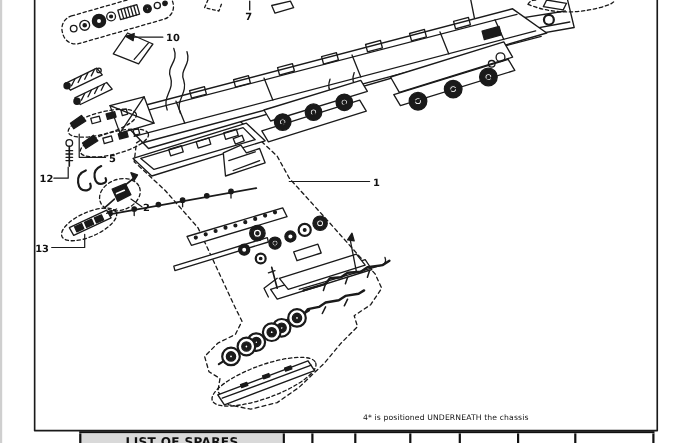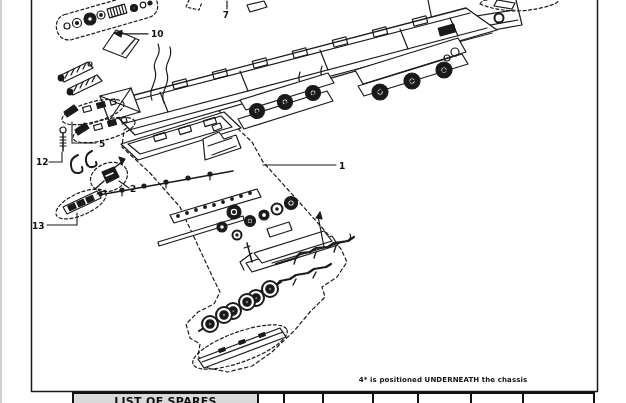--- a/index.html
+++ b/index.html
@@ -1,21 +1,21 @@
 <!DOCTYPE html>
 <html><head>
 <meta charset="utf-8">
 <style>
   html,body{margin:0;padding:0;}
   .page{position:relative;width:626px;height:403px;background:#ffffff;overflow:hidden;
         font-family:"DejaVu Sans",sans-serif;}
   .screen-edge{position:absolute;left:0;top:0;width:2px;height:403px;background:#cfcfcf;}
   .art{position:absolute;left:0;top:0;}
-  .chassis-note{position:absolute;right:53px;top:376px;width:260px;text-align:center;
-        font-size:7px;font-weight:bold;color:#111;letter-spacing:0.1px;}
+  .chassis-note{position:absolute;right:36px;top:376px;width:260px;text-align:left;
+        font-size:7px;font-weight:normal;color:#111;letter-spacing:0.1px;}
   .spares-table{position:absolute;left:72px;top:392px;width:523px;height:20px;
         border-top:2.5px solid #111;display:flex;box-sizing:border-box;}
   .spares-table .cell{box-sizing:border-box;border-left:2px solid #111;background:#fff;height:20px;}
   .spares-table .cell:last-child{border-right:2px solid #111;}
   .spares-table .head{background:#d9d9d9;text-align:center;font-weight:bold;font-size:11px;
         color:#111;padding-top:1px;letter-spacing:0.3px;}
   svg text{font-family:"DejaVu Sans",sans-serif;font-weight:bold;fill:#111;}
 </style>
 </head>
 <body>

